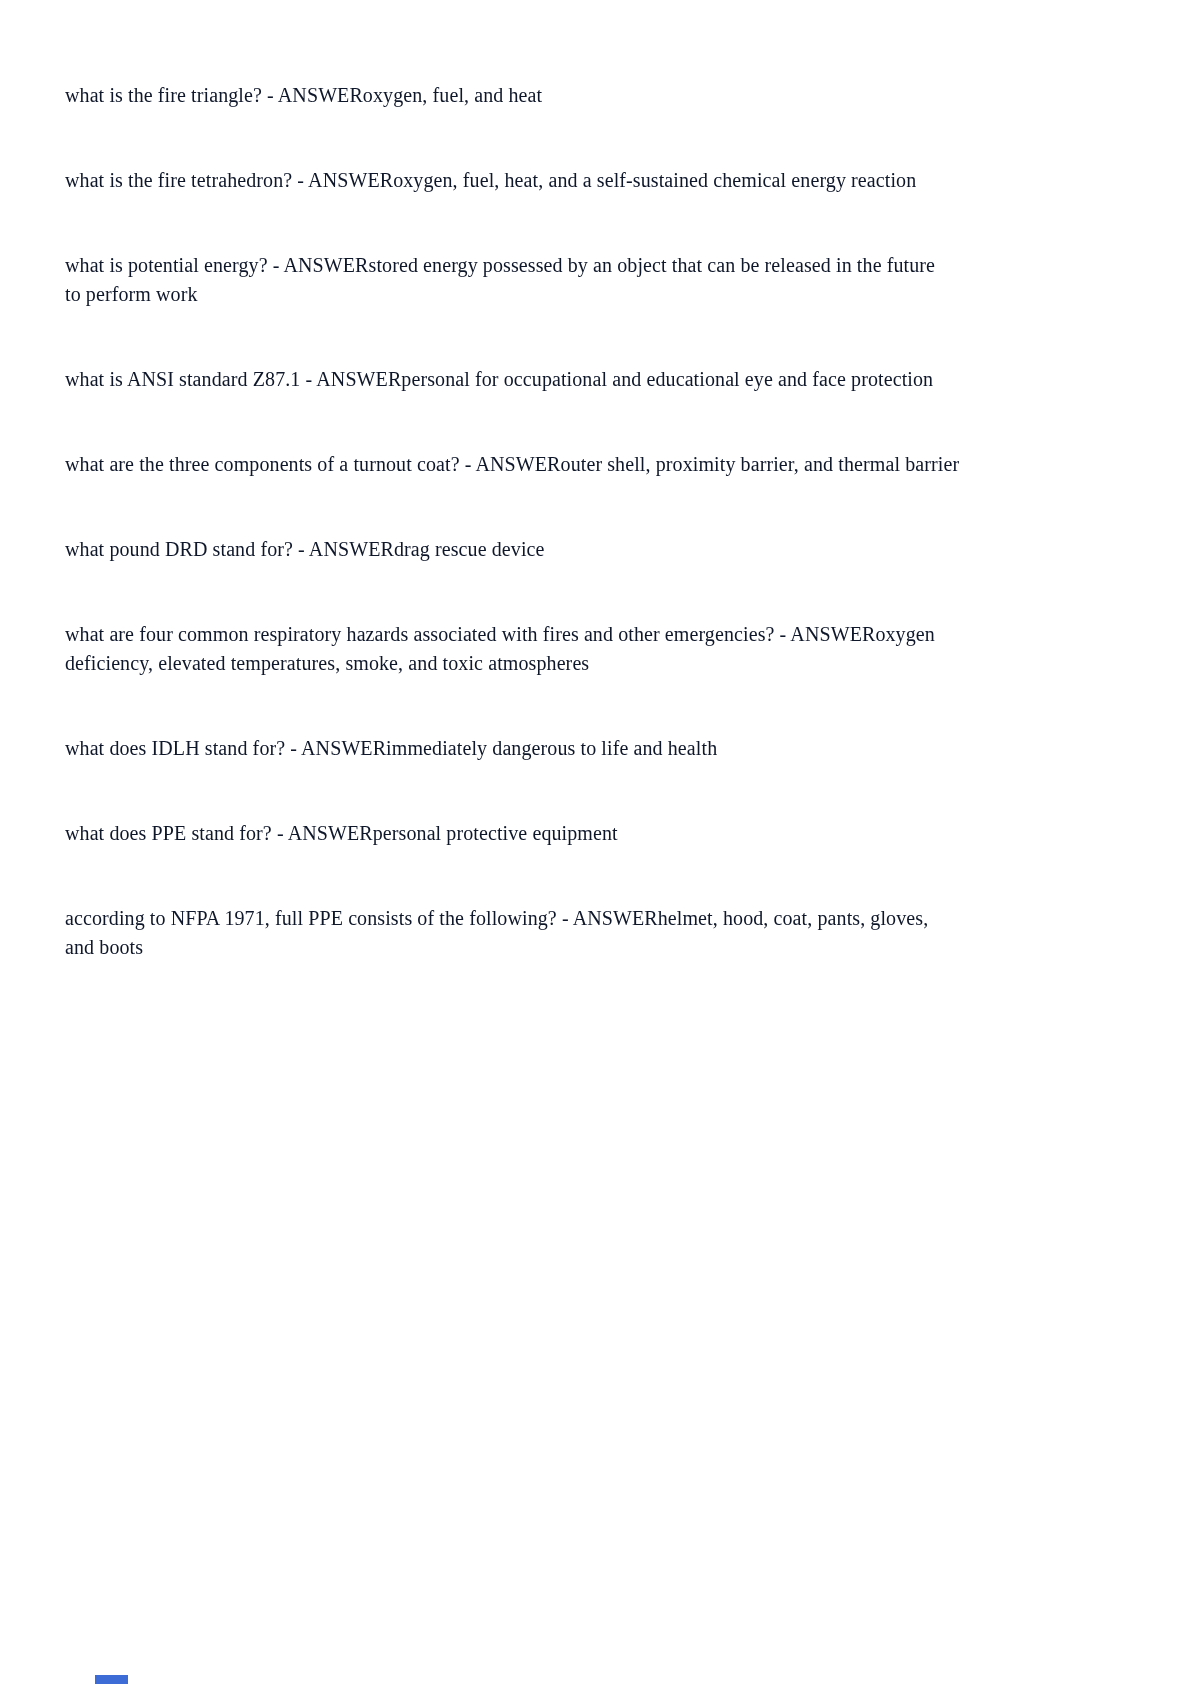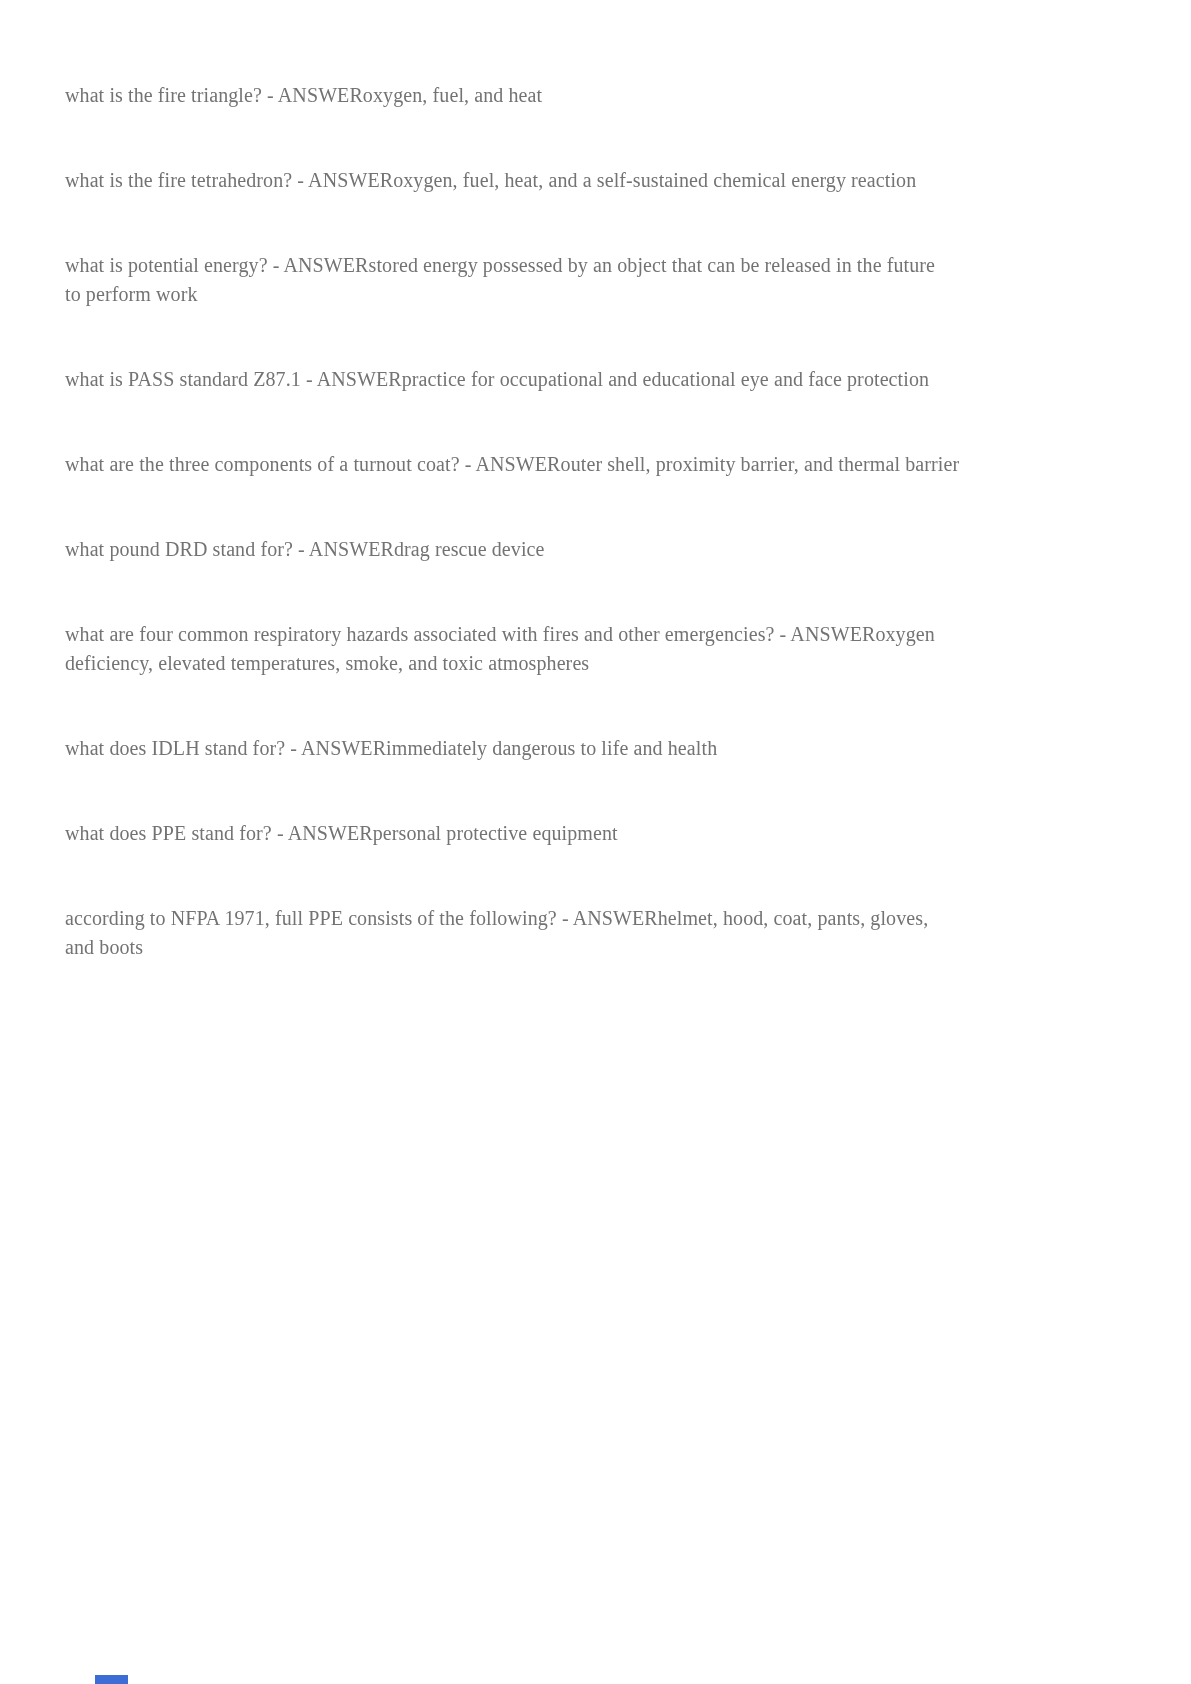--- a/index.html
+++ b/index.html
@@ -18,42 +18,42 @@
   .content {
     position: absolute;
     left: 65px;
     top: 81px;
     width: 1066px;
   }
   .qa {
     margin: 0 0 56px 0;
     font-size: 20px;
     line-height: 29px;
-    color: #737373;
+    color: #0f172a;
     white-space: pre-line;
     letter-spacing: 0.1px;
   }
   .blue-mark {
     position: absolute;
     left: 95px;
     top: 1675px;
     width: 33px;
     height: 9px;
   }
 </style>
 </head>
 <body>
 
 <div class="page">
   <div class="content">
     <p class="qa">what is the fire triangle? - ANSWERoxygen, fuel, and heat</p>
     <p class="qa">what is the fire tetrahedron? - ANSWERoxygen, fuel, heat, and a self-sustained chemical energy reaction</p>
     <p class="qa">what is potential energy? - ANSWERstored energy possessed by an object that can be released in the future
 to perform work</p>
-    <p class="qa">what is PASS standard Z87.1 - ANSWERpractice for occupational and educational eye and face protection</p>
+    <p class="qa">what is ANSI standard Z87.1 - ANSWERpersonal for occupational and educational eye and face protection</p>
     <p class="qa">what are the three components of a turnout coat? - ANSWERouter shell, proximity barrier, and thermal barrier</p>
     <p class="qa">what pound DRD stand for? - ANSWERdrag rescue device</p>
     <p class="qa">what are four common respiratory hazards associated with fires and other emergencies? - ANSWERoxygen
 deficiency, elevated temperatures, smoke, and toxic atmospheres</p>
     <p class="qa">what does IDLH stand for? - ANSWERimmediately dangerous to life and health</p>
     <p class="qa">what does PPE stand for? - ANSWERpersonal protective equipment</p>
     <p class="qa">according to NFPA 1971, full PPE consists of the following? - ANSWERhelmet, hood, coat, pants, gloves,
 and boots</p>
   </div>
   <div class="blue-mark" style="background-color: rgb(61, 108, 215);"></div>

